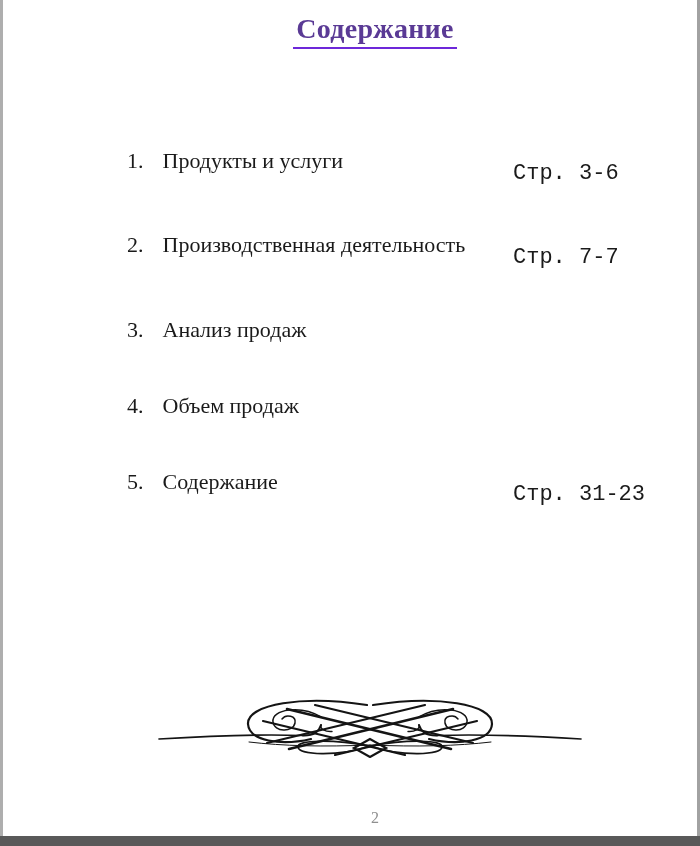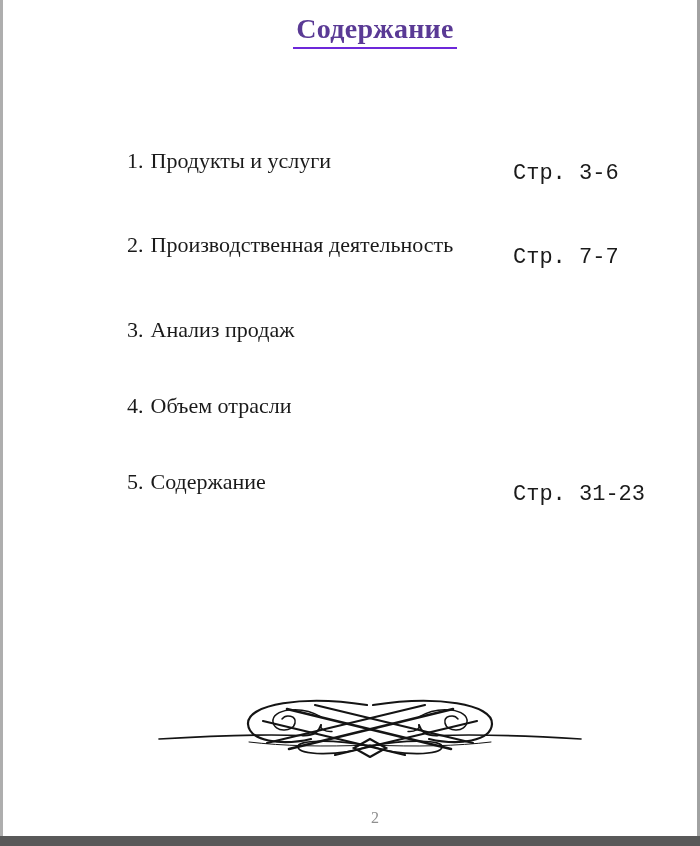--- a/index.html
+++ b/index.html
@@ -27,21 +27,21 @@
     border-bottom: 2px solid #6d28d9;
     padding: 0 3px 2px 3px;
     letter-spacing: 0.3px;
   }
 
   .toc-row {
     position: absolute; left: 127px; width: 496px;
     font-size: 22px; color: #1a1a1a; white-space: nowrap;
   }
   .toc-row .num { display: inline-block; }
-  .toc-row .ttl { display: inline-block; margin-left: 7px; }
+  .toc-row .ttl { display: inline-block; margin-left: 19px; }
   .toc-row .pages { position: absolute; left: 386px; top: 13px; font-family: Liberation Mono, monospace; }
   .row-0 { top: 148px; }
   .row-1 { top: 232px; }
   .row-2 { top: 317px; }
   .row-3 { top: 393px; }
   .row-4 { top: 469px; }
 
   .flourish {
     position: absolute; left: 153px; top: 696px;
     width: 436px; height: 62px;
@@ -70,21 +70,21 @@
     <span class="pages">Стр. 3-6</span>
   </div>
   <div class="toc-row row-1">
     <span class="num">2.</span><span class="ttl">Производственная деятельность</span>
     <span class="pages">Стр. 7-7</span>
   </div>
   <div class="toc-row row-2">
     <span class="num">3.</span><span class="ttl">Анализ продаж</span>
   </div>
   <div class="toc-row row-3">
-    <span class="num">4.</span><span class="ttl">Объем отрасли</span>
+    <span class="num">4.</span><span class="ttl">Объем продаж</span>
   </div>
   <div class="toc-row row-4">
     <span class="num">5.</span><span class="ttl">Содержание</span>
     <span class="pages">Стр. 31-23</span>
   </div>
 </div>
 
 <svg class="flourish" viewBox="0 0 436 62" aria-hidden="true">
   <g fill="none" stroke="#141414" stroke-linecap="round">
     <g id="halfL">

